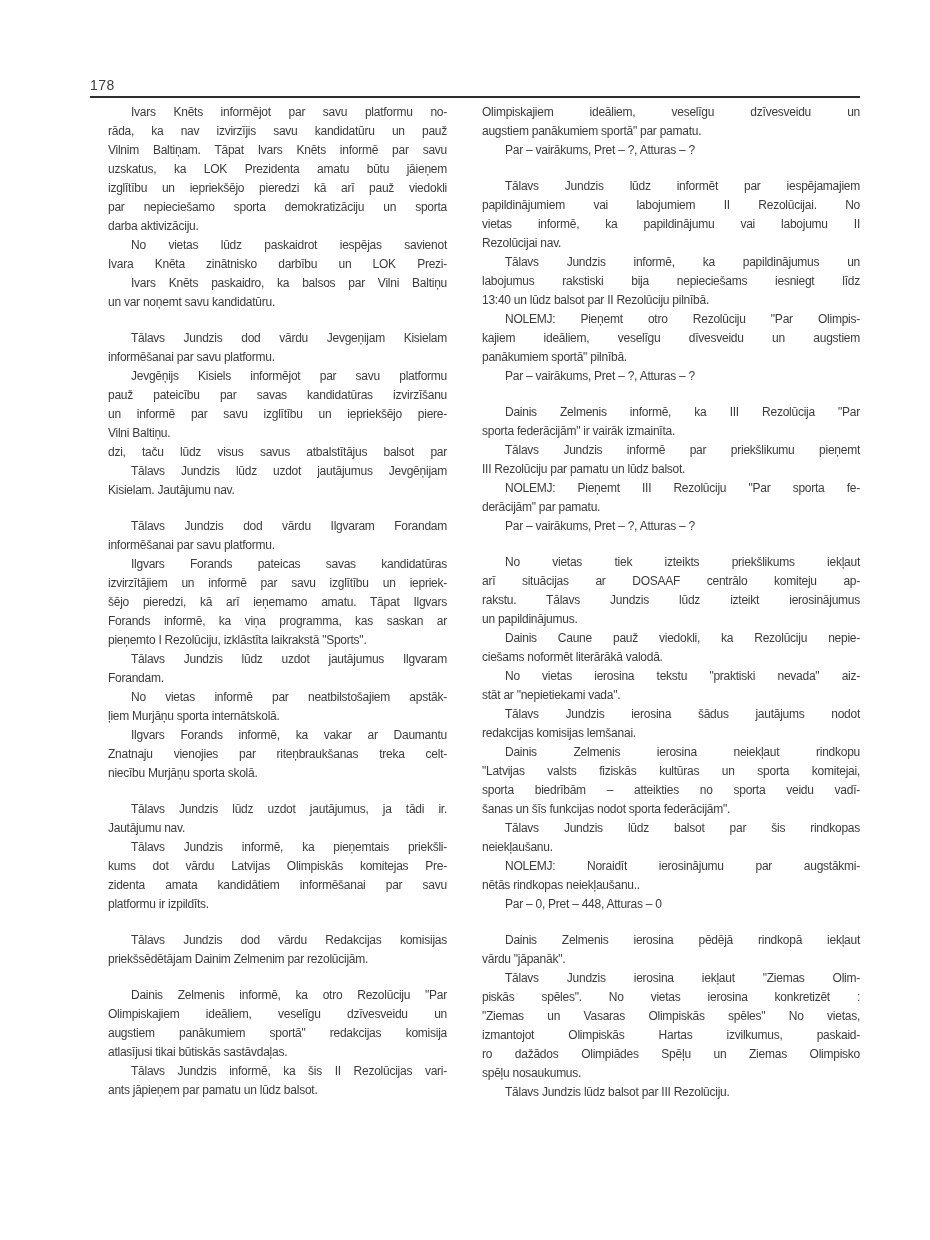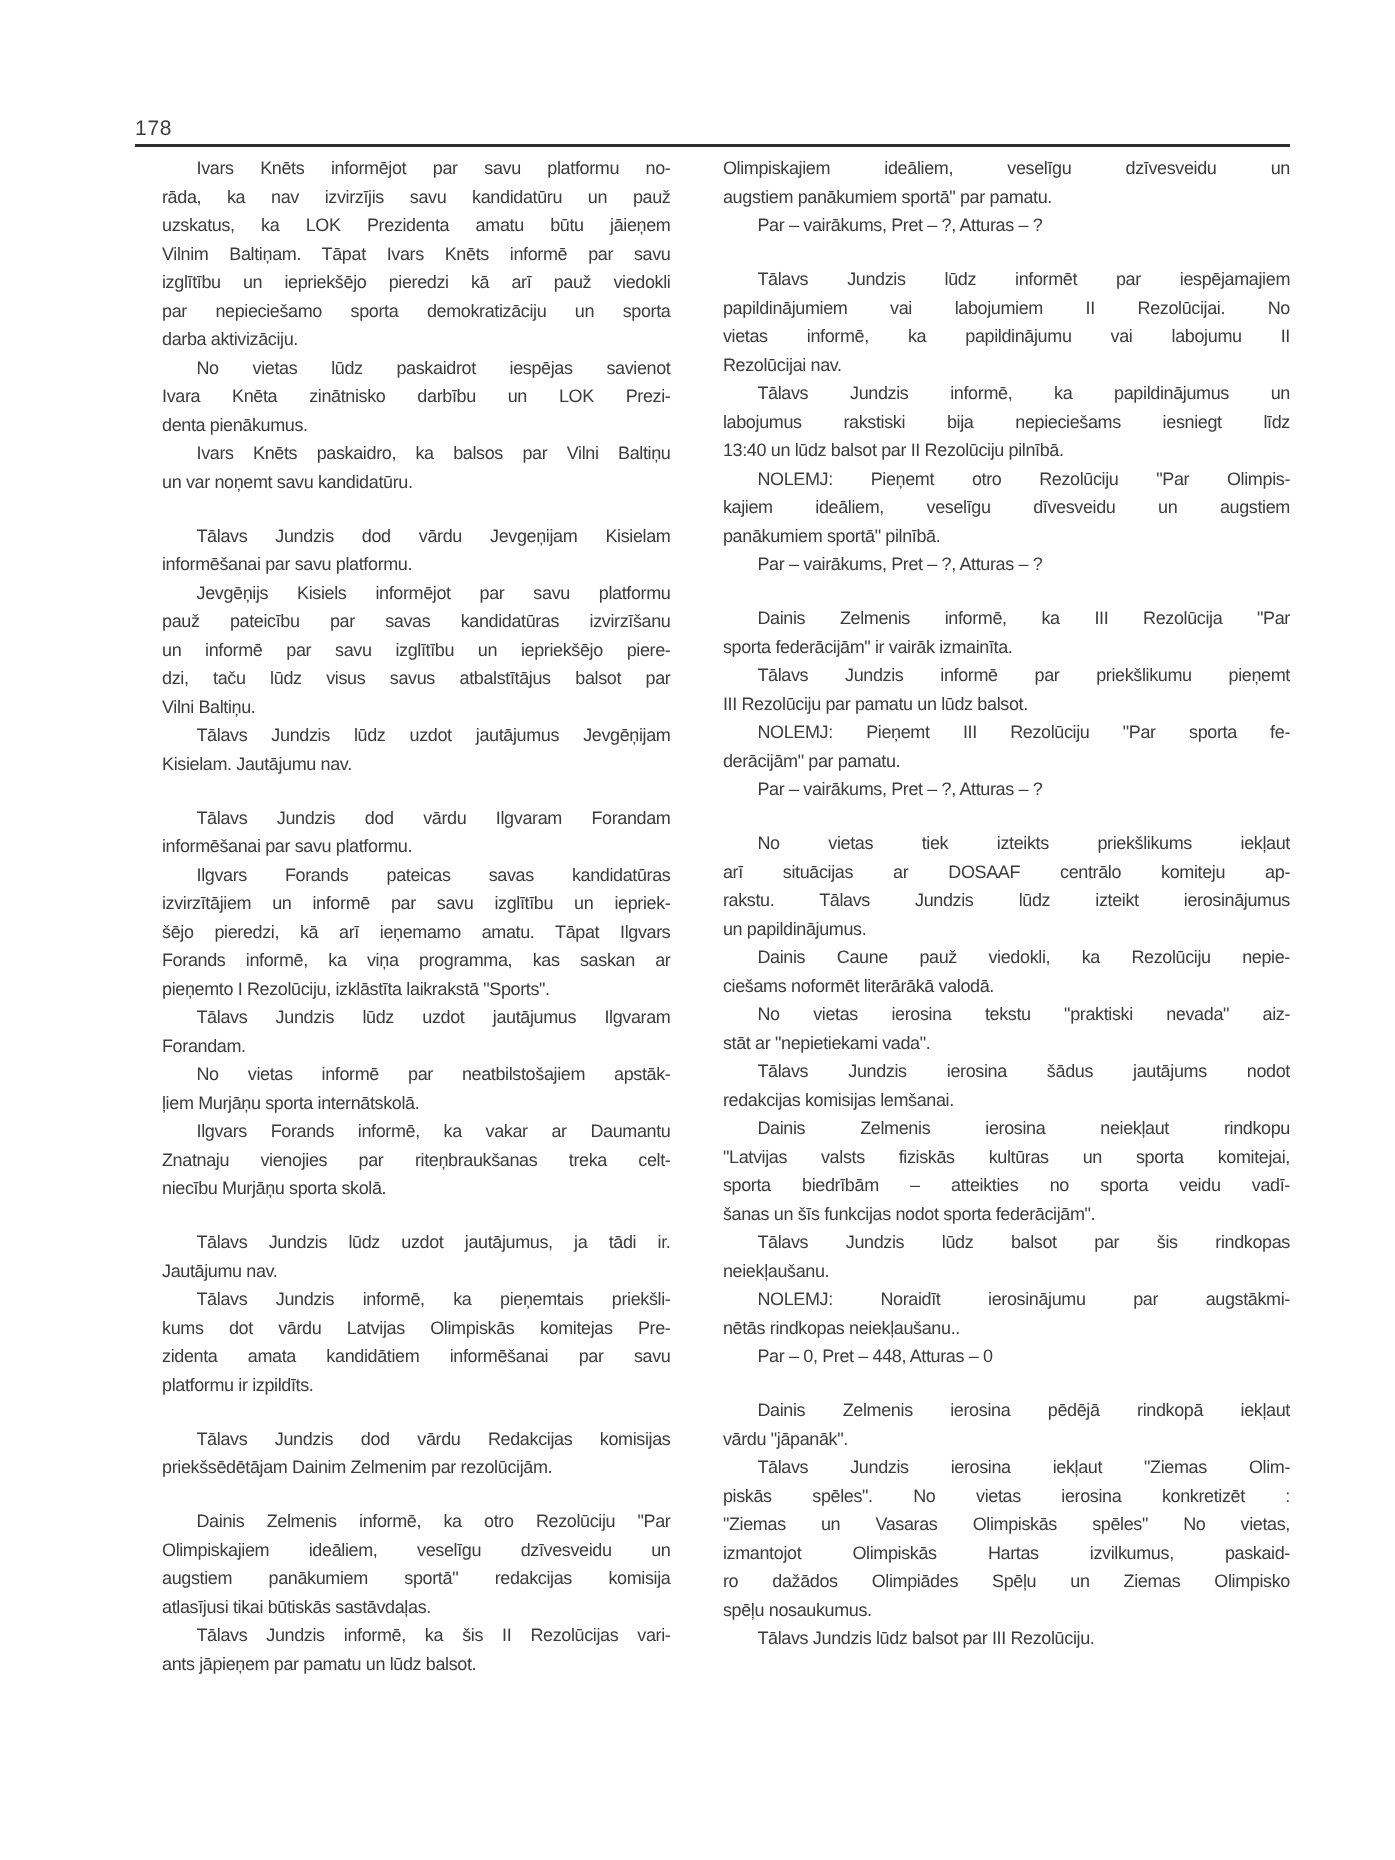--- a/index.html
+++ b/index.html
@@ -59,46 +59,45 @@
 <body>
 
 <div class="page">
   <div class="pagenum">178</div>
   <div class="rule"></div>
   <div class="cols">
     <div class="col left">
         <div class="para">
           <div class="line first just">Ivars Knēts informējot par savu platformu no-</div>
           <div class="line just">rāda, ka nav izvirzījis savu kandidatūru un pauž</div>
+          <div class="line just">Vilnim Baltiņam. Tāpat Ivars Knēts informē par savu</div>
           <div class="line just">uzskatus, ka LOK Prezidenta amatu būtu jāieņem</div>
-          <div class="line just">Vilnim Baltiņam. Tāpat Ivars Knēts informē par savu</div>
           <div class="line just">izglītību un iepriekšējo pieredzi kā arī pauž viedokli</div>
           <div class="line just">par nepieciešamo sporta demokratizāciju un sporta</div>
           <div class="line">darba aktivizāciju.</div>
         </div>
         <div class="para">
           <div class="line first just">No vietas lūdz paskaidrot iespējas savienot</div>
           <div class="line just">Ivara Knēta zinātnisko darbību un LOK Prezi-</div>
-          <div class="line">denta pienākumus.</div>
         </div>
         <div class="para">
           <div class="line first just">Ivars Knēts paskaidro, ka balsos par Vilni Baltiņu</div>
           <div class="line">un var noņemt savu kandidatūru.</div>
         </div>
         <div class="spacer"></div>
         <div class="para">
           <div class="line first just">Tālavs Jundzis dod vārdu Jevgeņijam Kisielam</div>
           <div class="line">informēšanai par savu platformu.</div>
         </div>
         <div class="para">
           <div class="line first just">Jevgēņijs Kisiels informējot par savu platformu</div>
           <div class="line just">pauž pateicību par savas kandidatūras izvirzīšanu</div>
           <div class="line just">un informē par savu izglītību un iepriekšējo piere-</div>
+          <div class="line">Vilni Baltiņu.</div>
           <div class="line just">dzi, taču lūdz visus savus atbalstītājus balsot par</div>
-          <div class="line">Vilni Baltiņu.</div>
         </div>
         <div class="para">
           <div class="line first just">Tālavs Jundzis lūdz uzdot jautājumus Jevgēņijam</div>
           <div class="line">Kisielam. Jautājumu nav.</div>
         </div>
         <div class="spacer"></div>
         <div class="para">
           <div class="line first just">Tālavs Jundzis dod vārdu Ilgvaram Forandam</div>
           <div class="line">informēšanai par savu platformu.</div>
         </div>

